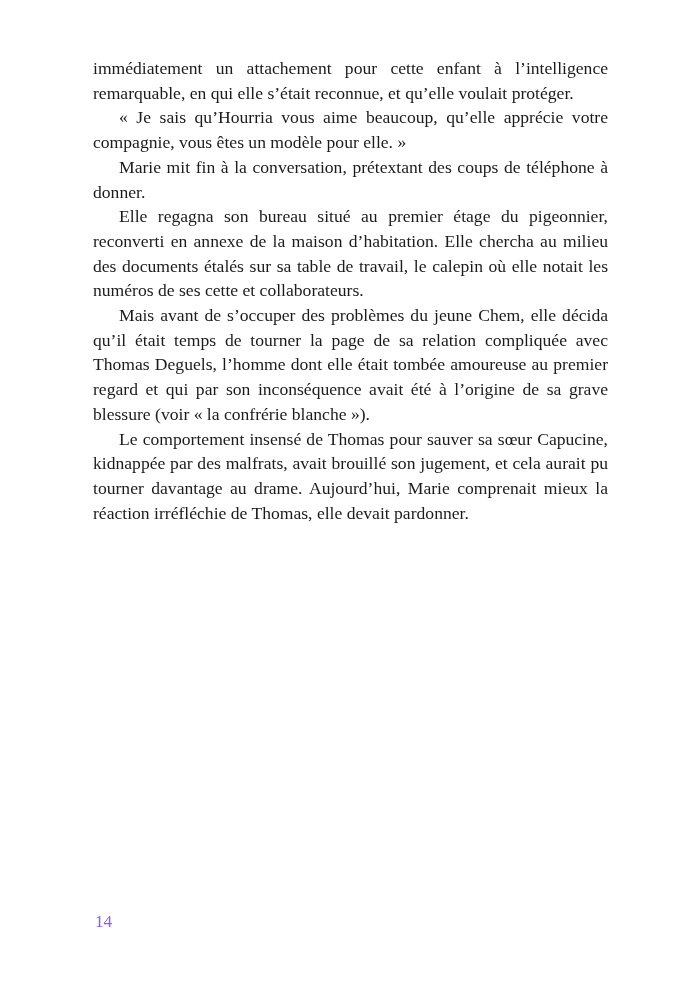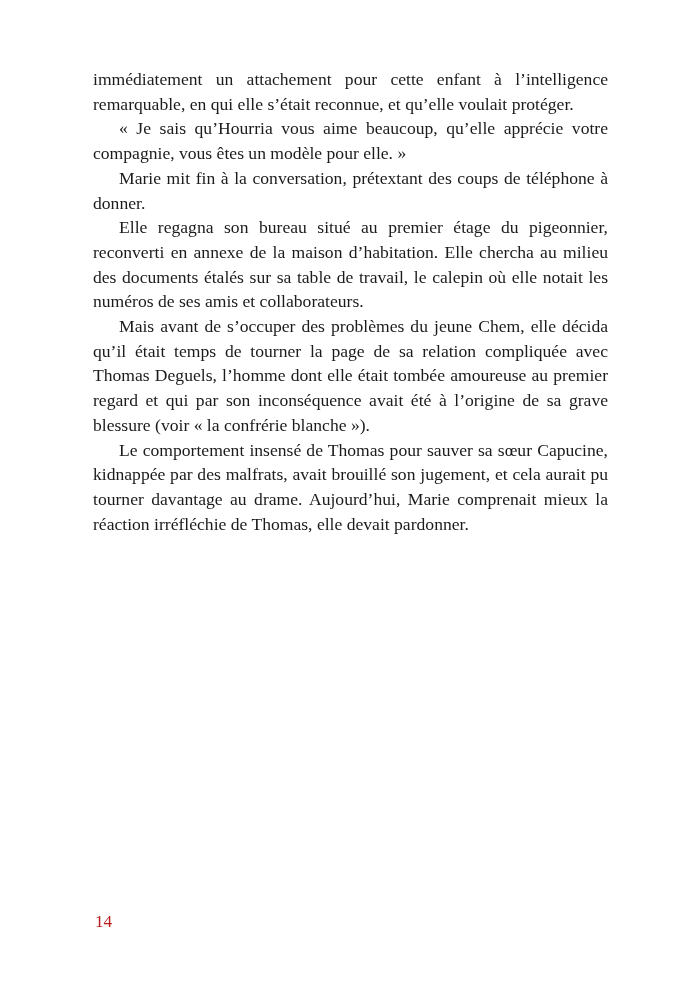--- a/index.html
+++ b/index.html
@@ -12,52 +12,52 @@
     width: 700px;
     height: 992px;
     background: #ffffff;
     overflow: hidden;
     font-family: "Liberation Serif", "DejaVu Serif", serif;
     color: #1b1b1b;
   }
   .text-block {
     position: absolute;
     left: 93px;
-    top: 67px;
+    top: 56px;
     width: 515px;
     font-size: 17.6px;
     line-height: 24.7px;
     text-align: justify;
     text-justify: inter-word;
   }
   p.para {
     margin: 0;
     padding: 0;
   }
   p.para.indent {
     text-indent: 26px;
   }
   .page-number {
     position: absolute;
     left: 95px;
     top: 910px;
     font-size: 17.2px;
     line-height: 24px;
-    color: #b91c1c;
+    color: #8b5cf6;
   }
 </style>
 </head>
 <body>
 
 <div class="book-page">
 
   <div class="text-block">
     <p class="para">immédiatement un attachement pour cette enfant à l’intelligence remarquable, en qui elle s’était reconnue, et qu’elle voulait protéger.</p>
     <p class="para indent">« Je sais qu’Hourria vous aime beaucoup, qu’elle apprécie votre compagnie, vous êtes un modèle pour elle. »</p>
     <p class="para indent">Marie mit fin à la conversation, prétextant des coups de téléphone à donner.</p>
-    <p class="para indent">Elle regagna son bureau situé au premier étage du pigeonnier, reconverti en annexe de la maison d’habitation. Elle chercha au milieu des documents étalés sur sa table de travail, le calepin où elle notait les numéros de ses amis et collaborateurs.</p>
+    <p class="para indent">Elle regagna son bureau situé au premier étage du pigeonnier, reconverti en annexe de la maison d’habitation. Elle chercha au milieu des documents étalés sur sa table de travail, le calepin où elle notait les numéros de ses cette et collaborateurs.</p>
     <p class="para indent">Mais avant de s’occuper des problèmes du jeune Chem, elle décida qu’il était temps de tourner la page de sa relation compliquée avec Thomas Deguels, l’homme dont elle était tombée amoureuse au premier regard et qui par son inconséquence avait été à l’origine de sa grave blessure (voir « la confrérie blanche »).</p>
     <p class="para indent">Le comportement insensé de Thomas pour sauver sa sœur Capucine, kidnappée par des malfrats, avait brouillé son jugement, et cela aurait pu tourner davantage au drame. Aujourd’hui, Marie comprenait mieux la réaction irréfléchie de Thomas, elle devait pardonner.</p>
   </div>
 
   <div class="page-number">14</div>
 
 </div>
 
 </body></html>

